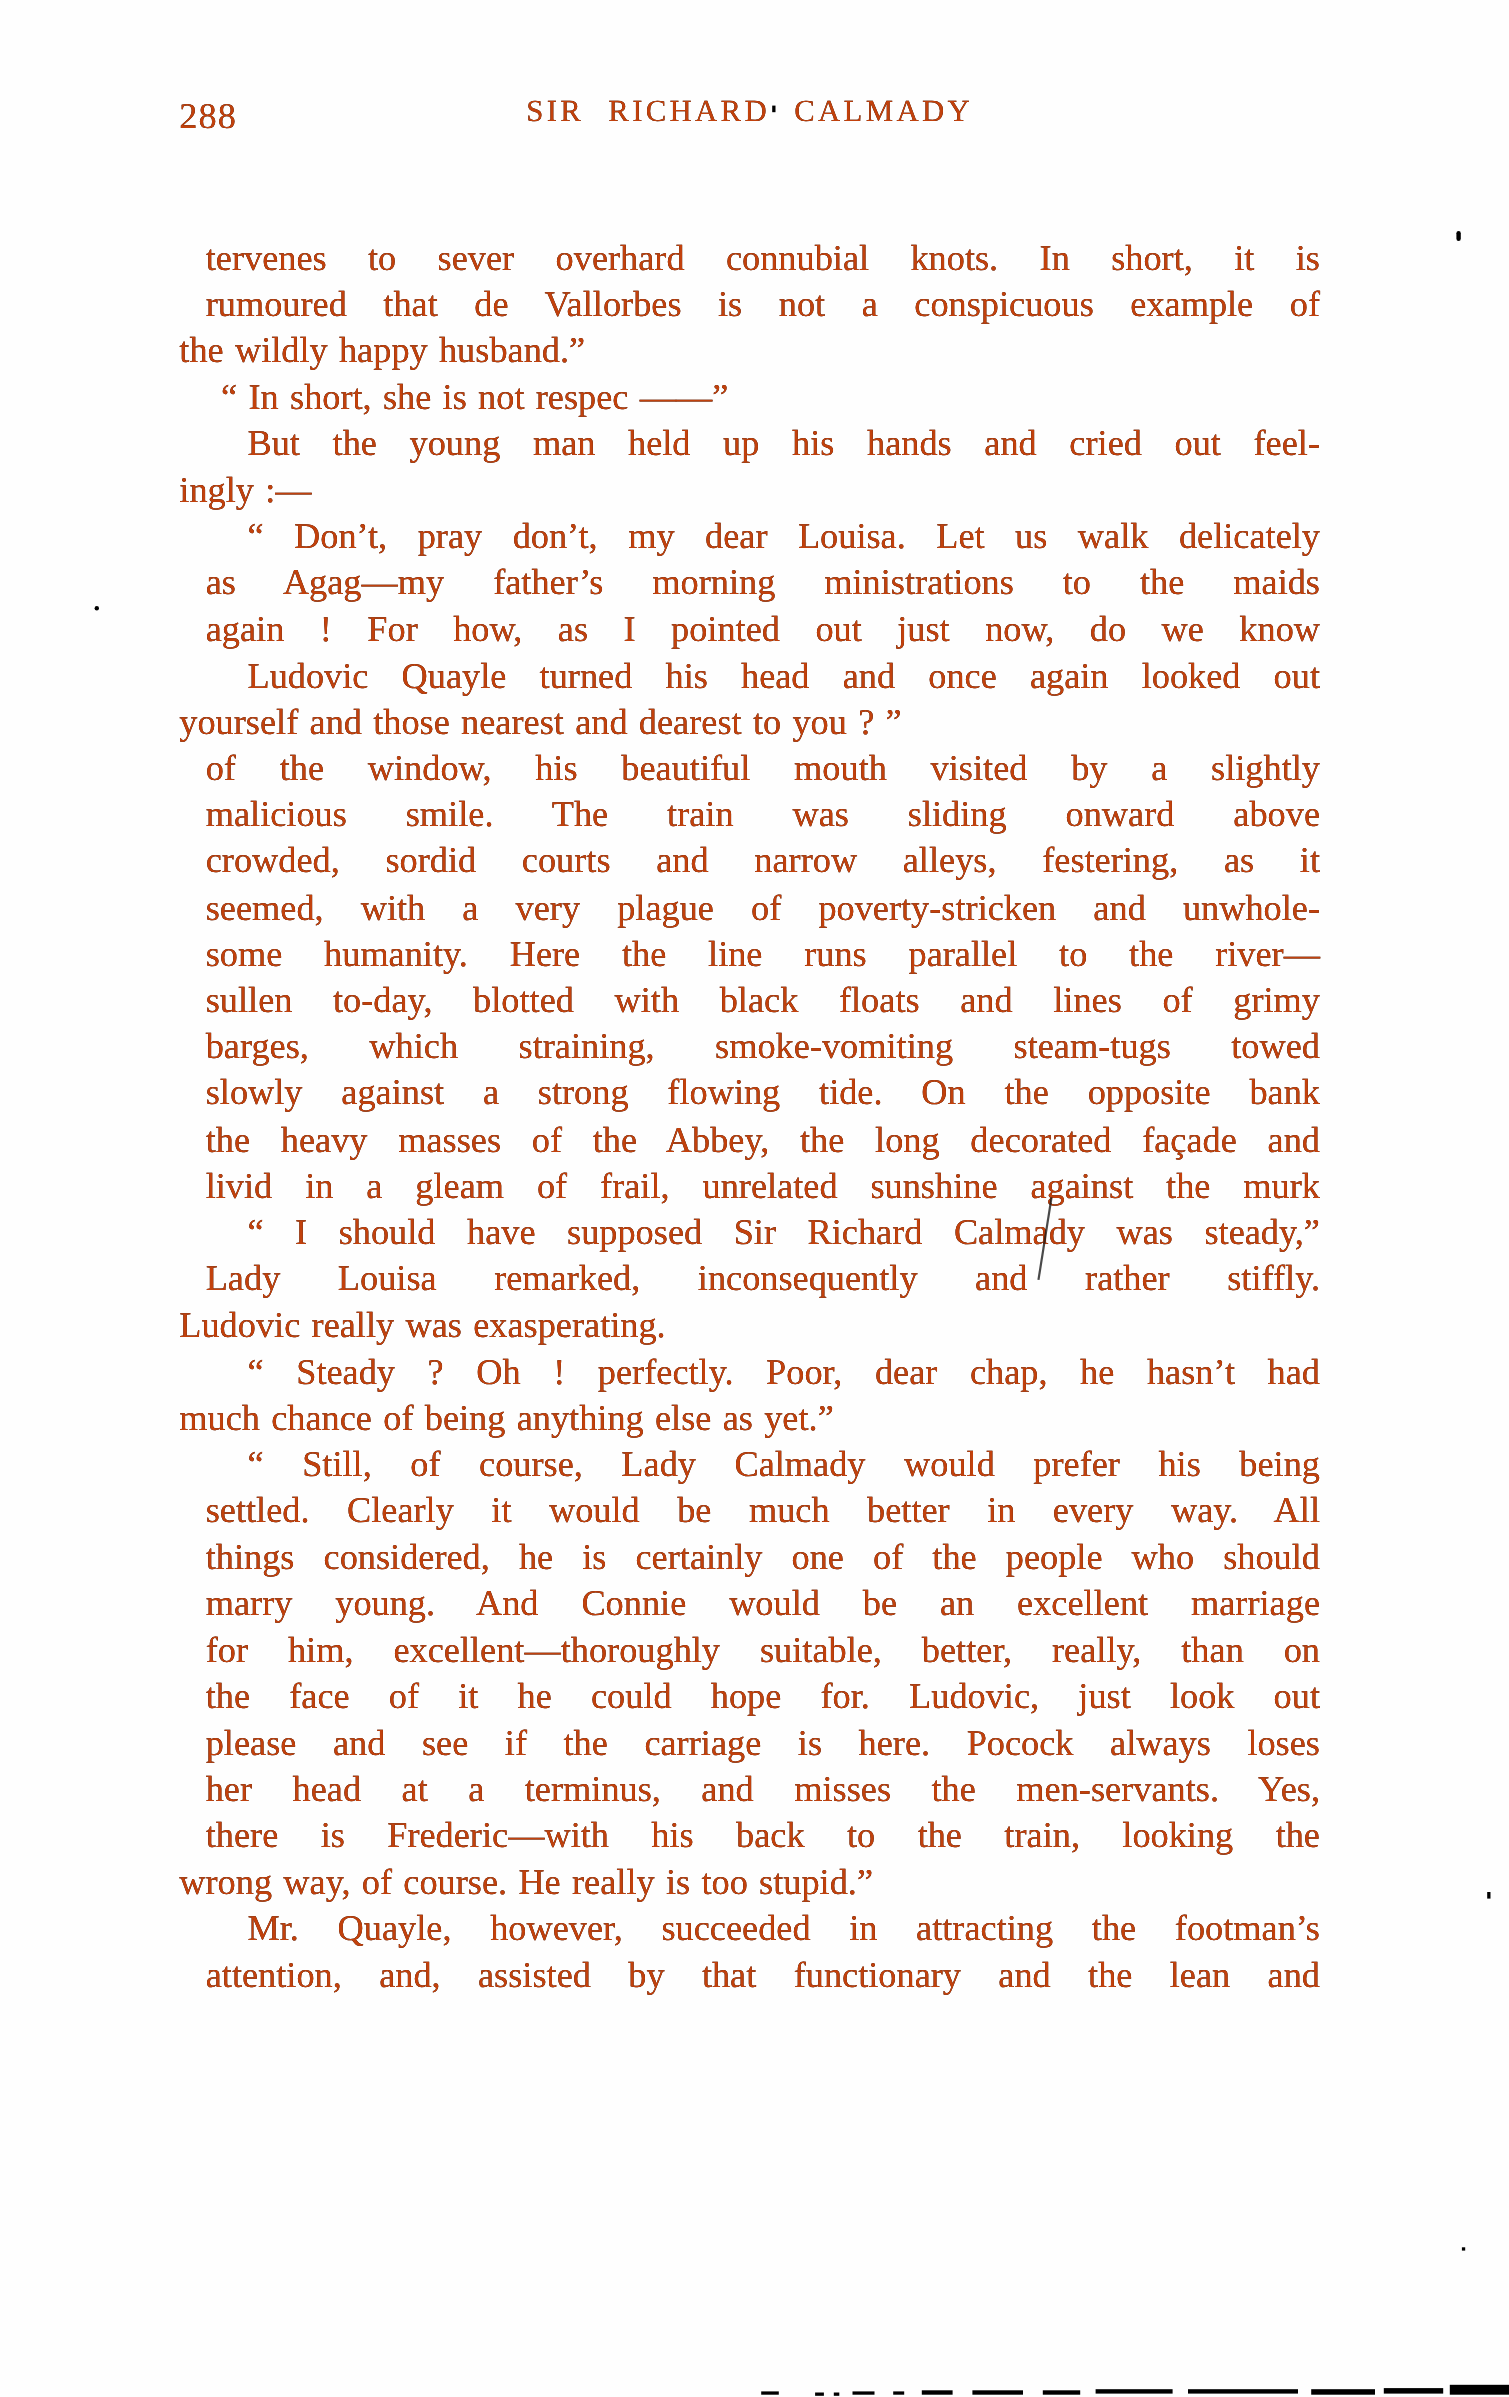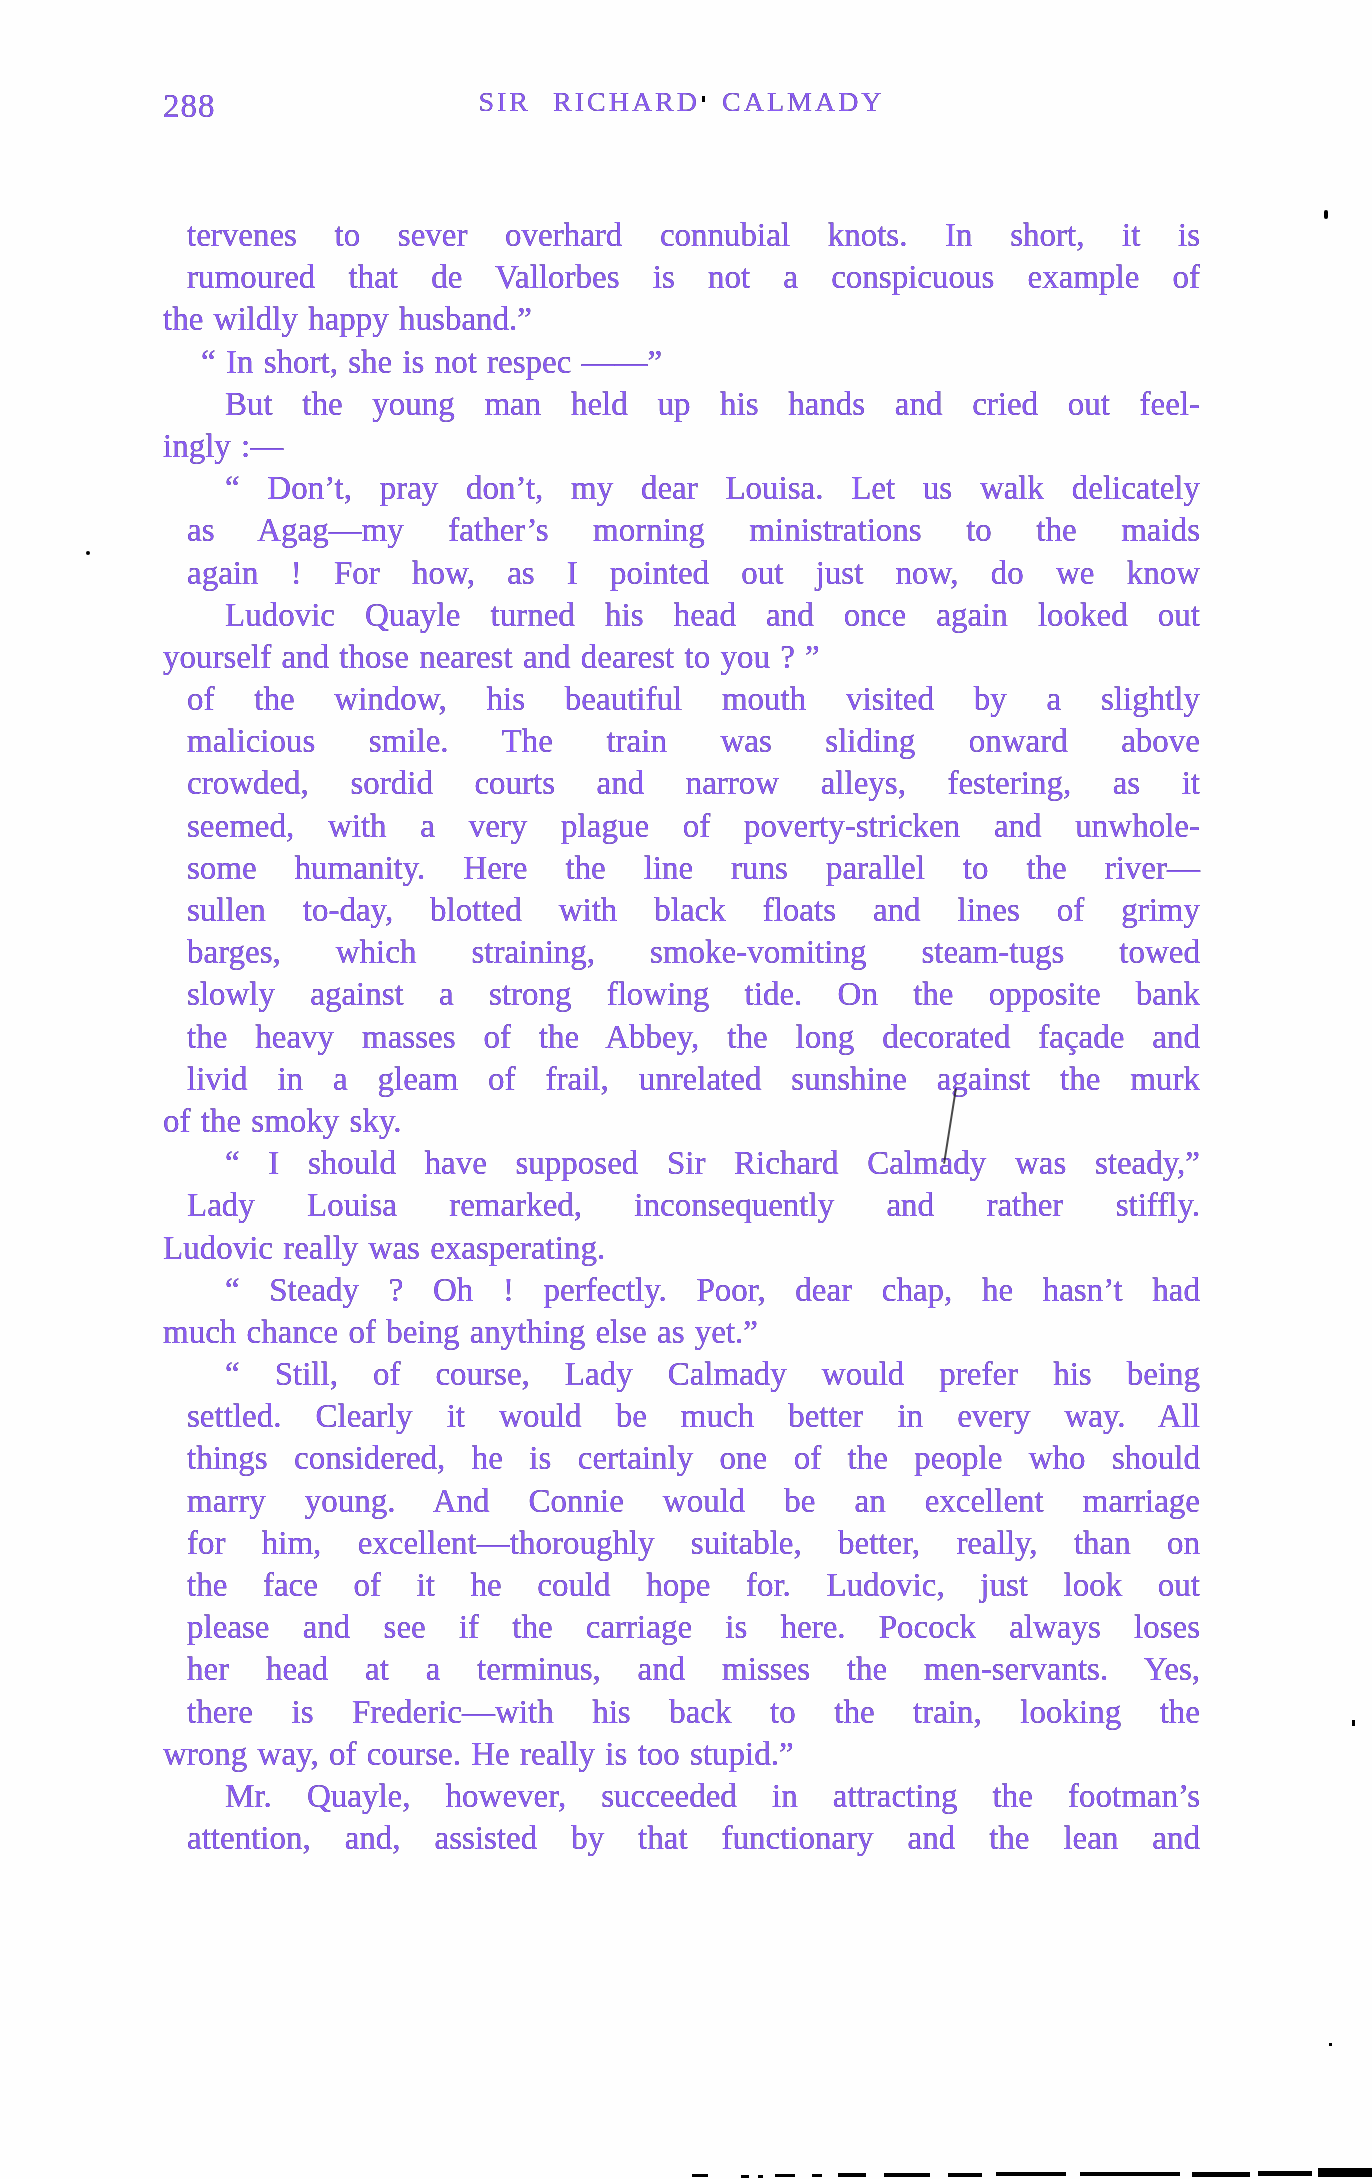--- a/index.html
+++ b/index.html
@@ -3,21 +3,21 @@
 <meta charset="utf-8">
 <style>
   html, body { margin: 0; padding: 0; background: #ffffff; }
   .page {
     position: relative;
     width: 1372px;
     height: 2179px;
     background: #fefefe;
     overflow: hidden;
     font-family: "Liberation Serif", "DejaVu Serif", serif;
-    color: #8b5cf6;
+    color: #c2410c;
   }
   .header {
     position: absolute;
     top: 86px;
     left: 163px;
     width: 1037px;
     height: 46px;
   }
   .pagenum {
     position: absolute;
@@ -91,21 +91,20 @@
       <div class="line just">of the window, his beautiful mouth visited by a slightly</div>
       <div class="line just">malicious smile.  The train was sliding onward above</div>
       <div class="line just">crowded, sordid courts and narrow alleys, festering, as it</div>
       <div class="line just">seemed, with a very plague of poverty-stricken and unwhole-</div>
       <div class="line just">some humanity.  Here the line runs parallel to the river—</div>
       <div class="line just">sullen to-day, blotted with black floats and lines of grimy</div>
       <div class="line just">barges, which straining, smoke-vomiting steam-tugs towed</div>
       <div class="line just">slowly against a strong flowing tide.  On the opposite bank</div>
       <div class="line just">the heavy masses of the Abbey, the long decorated façade and</div>
       <div class="line just">livid in a gleam of frail, unrelated sunshine against the murk</div>
-      <div class="line">of the smoky sky.</div>
       <div class="line just ind">“ I should have supposed Sir Richard Calmady was steady,”</div>
       <div class="line just">Lady Louisa remarked, inconsequently and rather stiffly.</div>
       <div class="line">Ludovic really was exasperating.</div>
       <div class="line just ind">“ Steady ?  Oh !  perfectly.  Poor, dear chap, he hasn’t had</div>
       <div class="line">much chance of being anything else as yet.”</div>
       <div class="line just ind">“ Still, of course, Lady Calmady would prefer his being</div>
       <div class="line just">settled.  Clearly it would be much better in every way.  All</div>
       <div class="line just">things considered, he is certainly one of the people who should</div>
       <div class="line just">marry young.  And Connie would be an excellent marriage</div>
       <div class="line just">for him, excellent—thoroughly suitable, better, really, than on</div>

